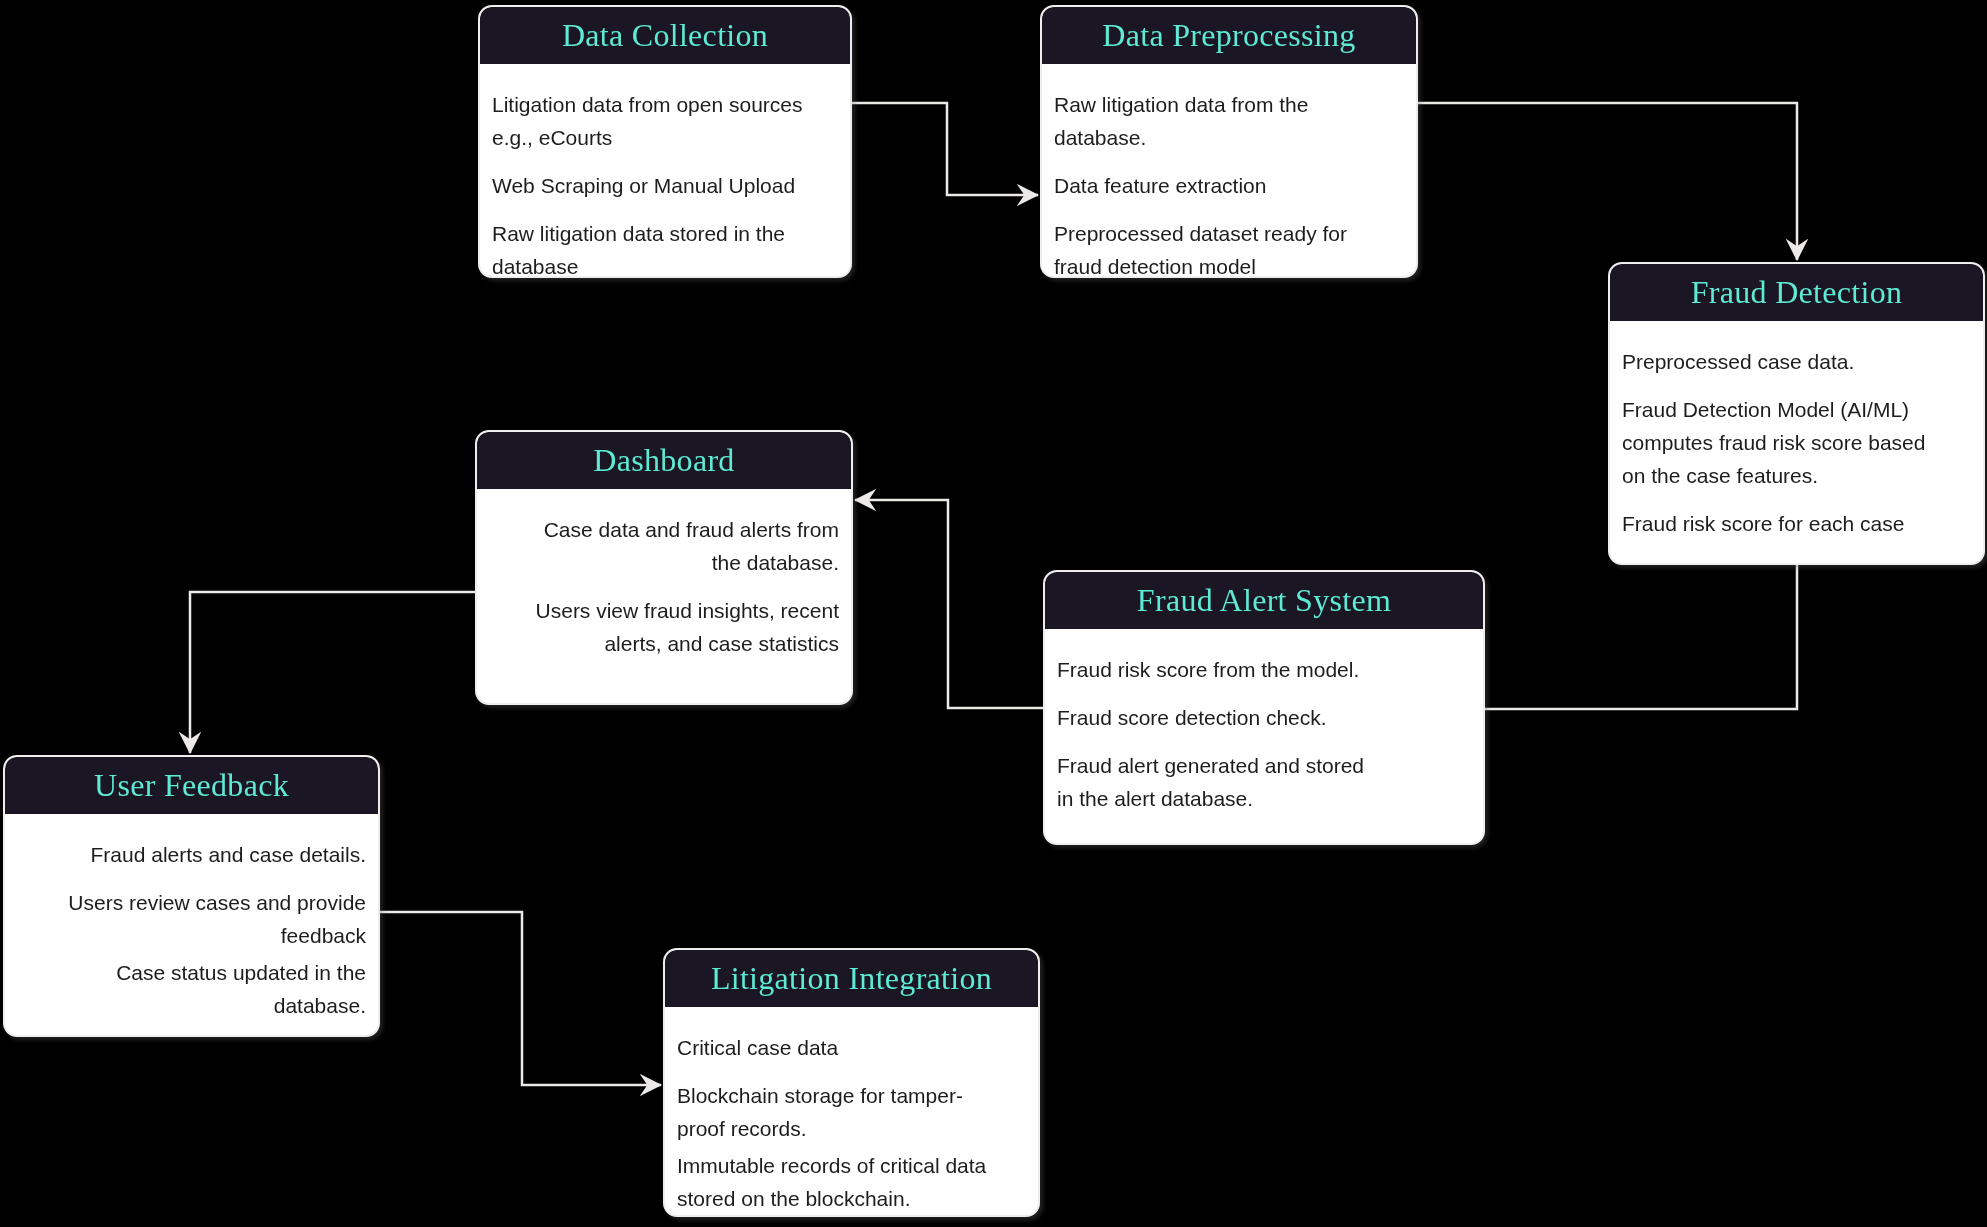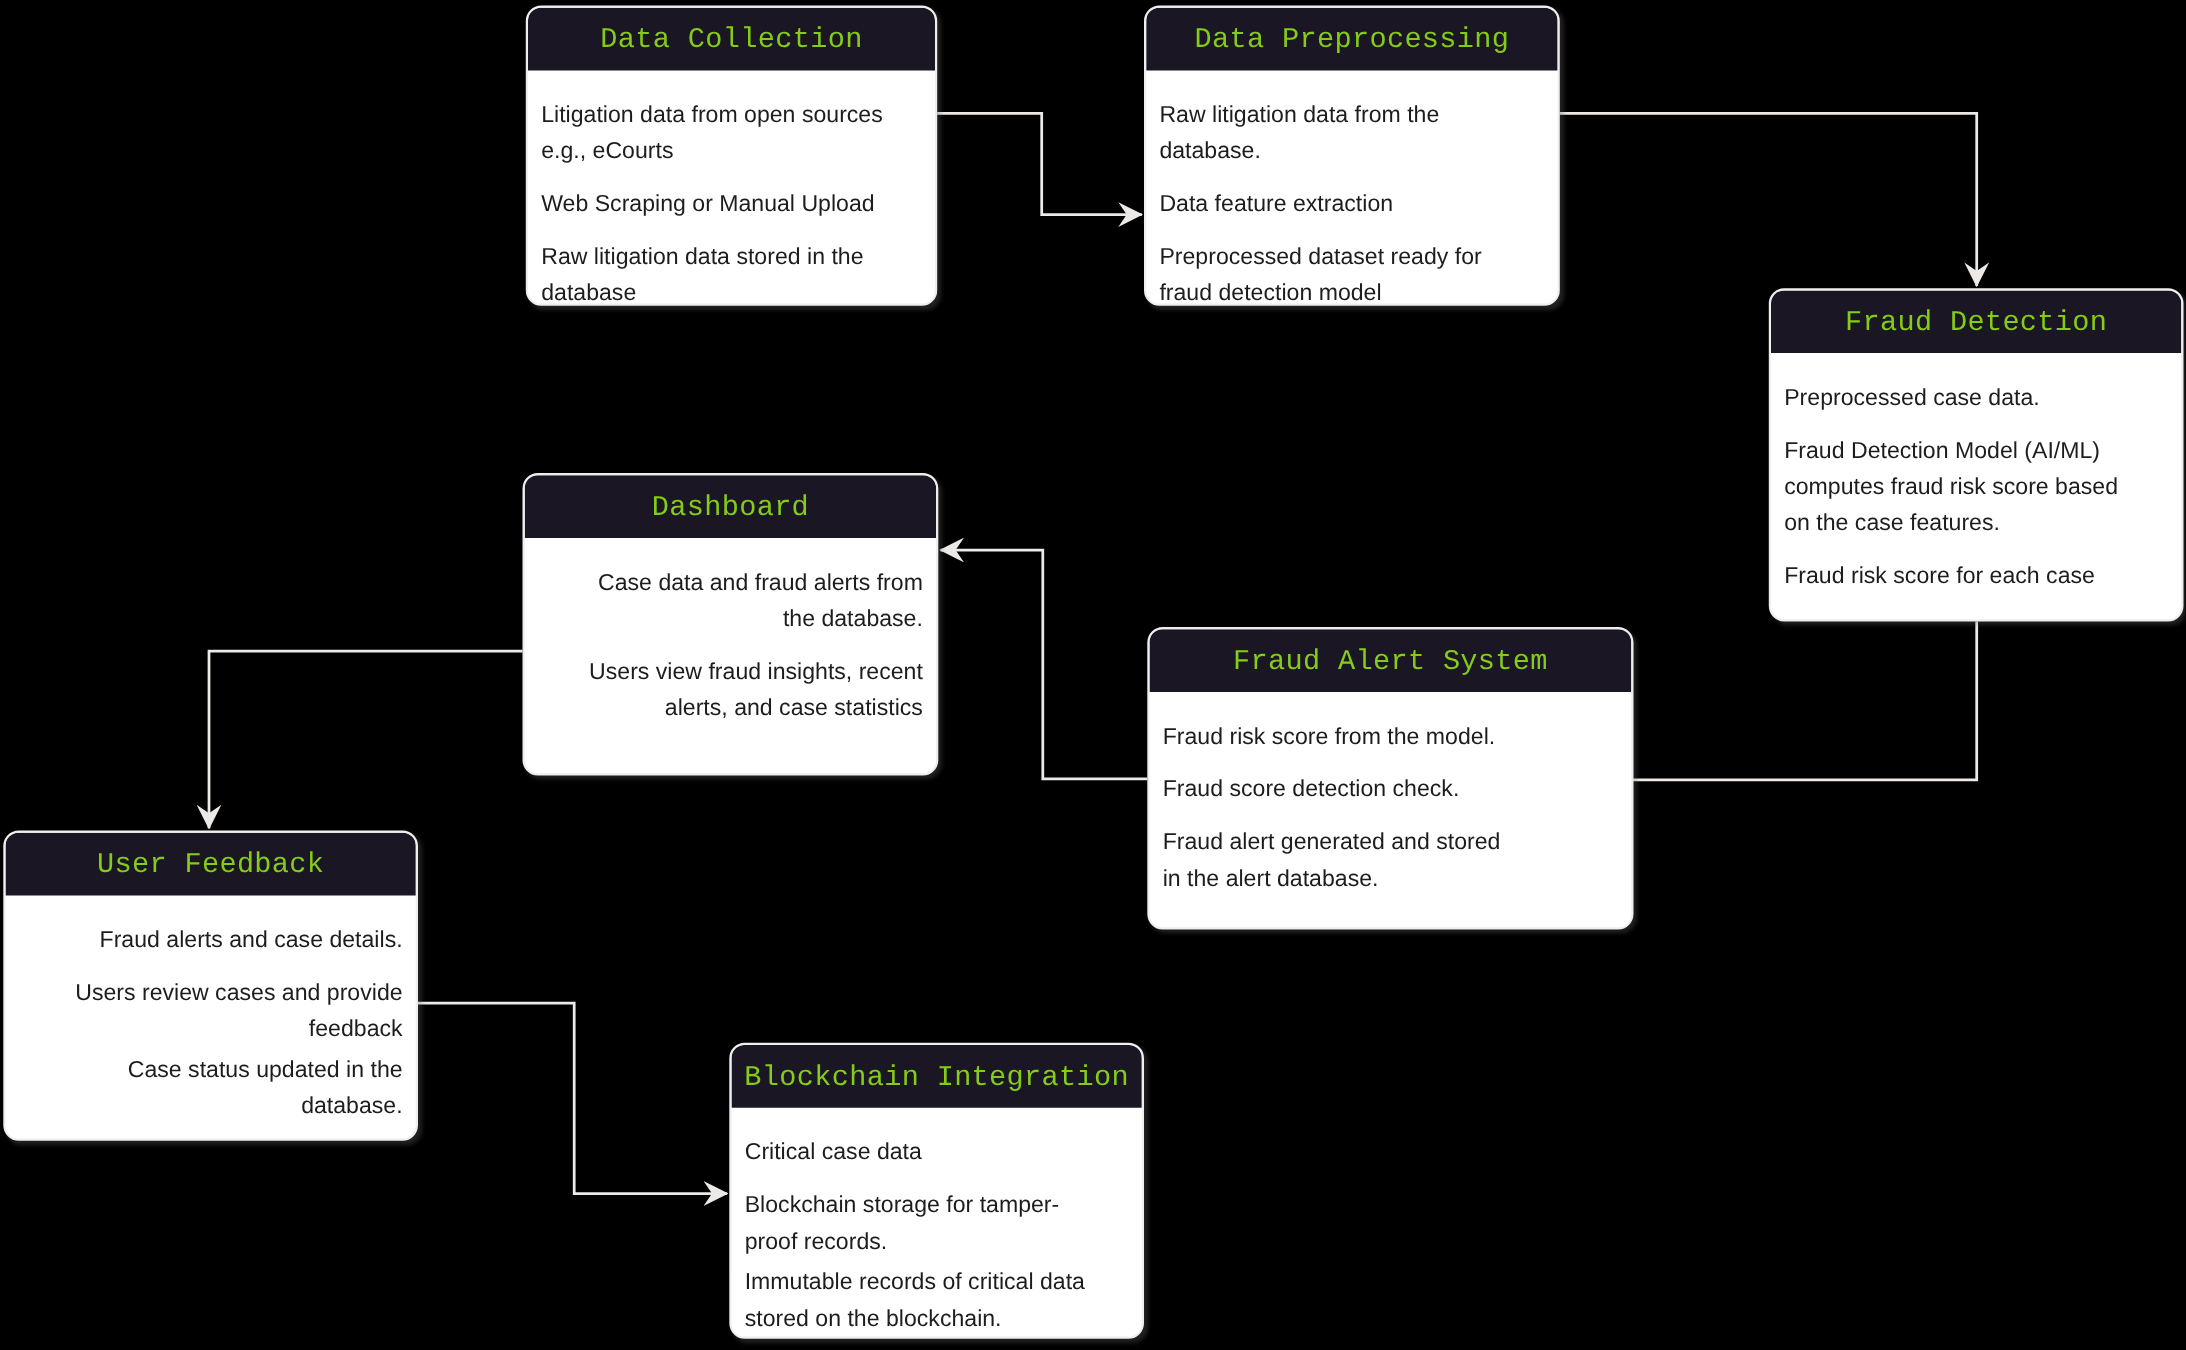--- a/index.html
+++ b/index.html
@@ -38,23 +38,23 @@
   }
   .node-header {
     height: 57px;
     background: #1a1623;
     border-radius: 11px 11px 0 0;
     display: flex;
     align-items: center;
     justify-content: center;
   }
   .node-header span {
-    color: #84cc16;
-    font-family: Liberation Mono, monospace;
-    font-size: 26px;
+    color: #5eead4;
+    font-family: Liberation Serif, serif;
+    font-size: 32px;
     letter-spacing: 0.3px;
     white-space: nowrap;
   }
   .node-body {
     padding: 24px 12px 0 12px;
     font-size: 21px;
     line-height: 33px;
     color: #1d1d1d;
   }
   .node-body p {
@@ -155,21 +155,21 @@
       <p>Fraud alerts and case details.</p>
       <p>Users  review cases and provide
 feedback</p>
       <p class="tight">Case status updated in the
 database.</p>
     </div>
   </div>
 
   <div class="node" style="left:663px; top:948px; width:377px; height:269px;">
     <div class="node-header">
-      <span>Blockchain Integration</span>
+      <span>Litigation Integration</span>
     </div>
     <div class="node-body">
       <p>Critical case data</p>
       <p>Blockchain storage for tamper-
 proof records.</p>
       <p class="tight">Immutable records of critical data
 stored on the blockchain.</p>
     </div>
   </div>
 

